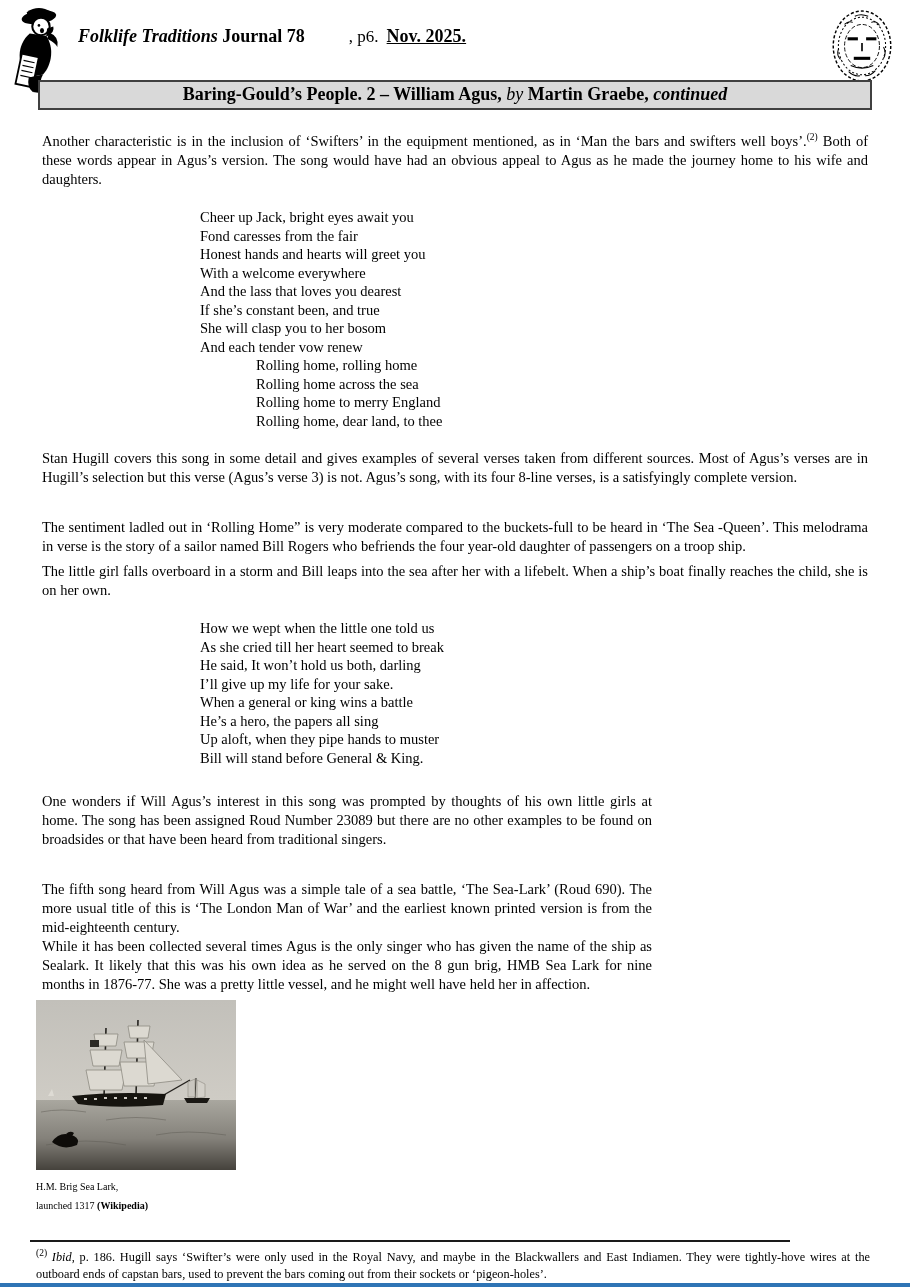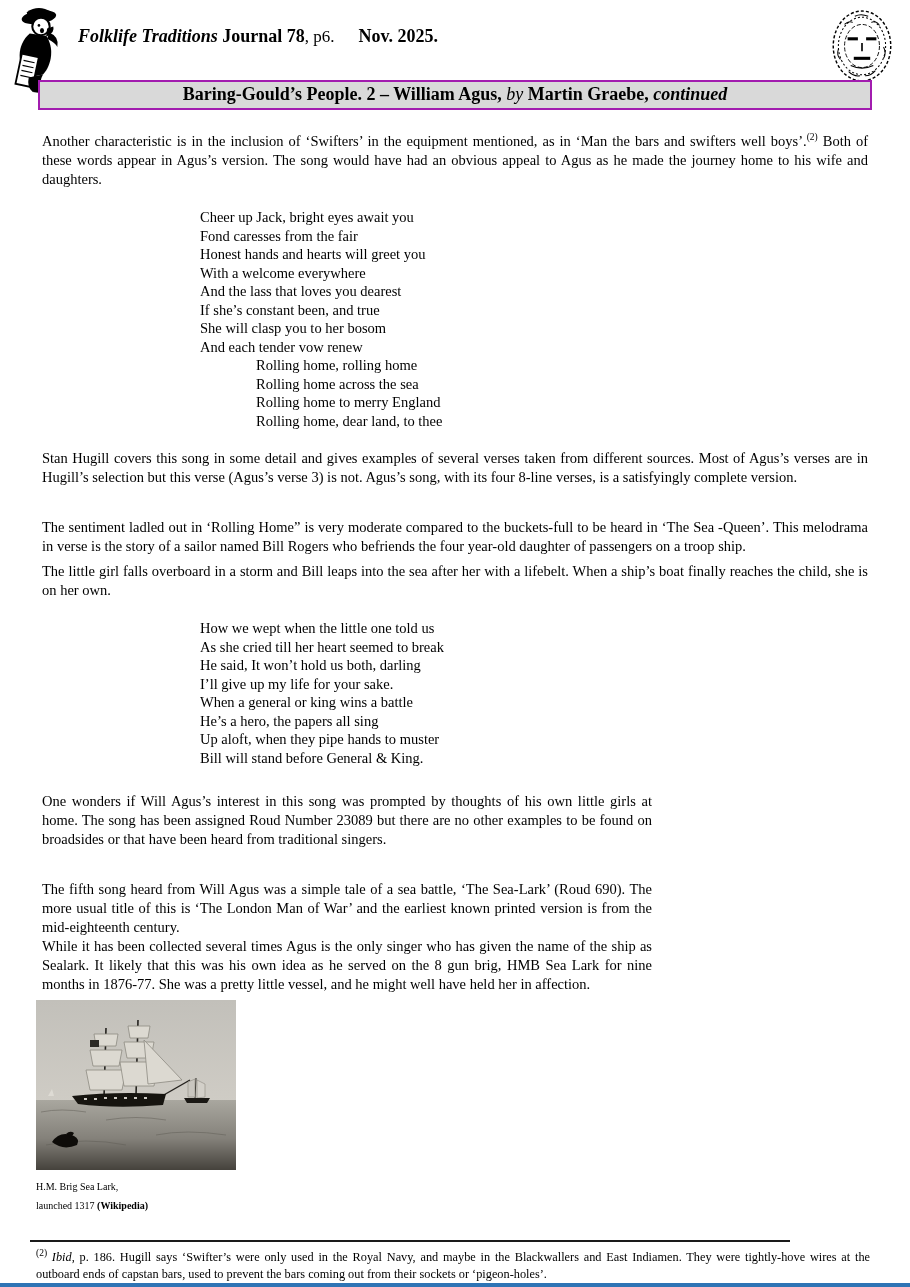--- a/index.html
+++ b/index.html
@@ -5,27 +5,27 @@
   html,body{margin:0;padding:0;background:#fff;}
   .page{position:relative;width:910px;height:1287px;background:#ffffff;
         font-family:"Liberation Serif","DejaVu Serif",serif;color:#000;overflow:hidden;}
 
   
   .header{position:absolute;top:0;left:0;right:0;height:78px;}
   .mascot{position:absolute;left:8px;top:6px;width:68px;height:90px;}
   .masthead{position:absolute;left:78px;top:26px;font-size:18px;white-space:nowrap;}
   .mh-ital{font-weight:bold;font-style:italic;}
   .mh-bold{font-weight:bold;}
-  .mh-reg{font-weight:normal;font-size:17px;}
-  .mh-date{font-weight:bold;margin-left:24px;}
+  .mh-reg{font-weight:normal;font-size:17px;padding-left:44px;}
+  .mh-date{font-weight:bold;margin-left:8px;text-decoration:underline;}
   .stamp{position:absolute;right:16px;top:8px;width:64px;height:76px;}
 
   
   .titlebar{position:absolute;left:38px;top:80px;width:830px;background:#d9d9d9;
-            border:2px solid #a21caf;text-align:center;font-size:18px;font-weight:bold;
+            border:2px solid #404040;text-align:center;font-size:18px;font-weight:bold;
             padding:2px 0 3px 0;}
   .tb-by{font-weight:normal;font-style:italic;}
   .tb-cont{font-style:italic;}
 
   
   .main{position:absolute;left:36px;top:126px;width:838px;font-size:14.5px;line-height:19px;}
   p{margin:6px;}
   .j{text-align:justify;}
   .gap{height:19px;}
   sup.fn{font-size:9.5px;vertical-align:super;line-height:0;}

